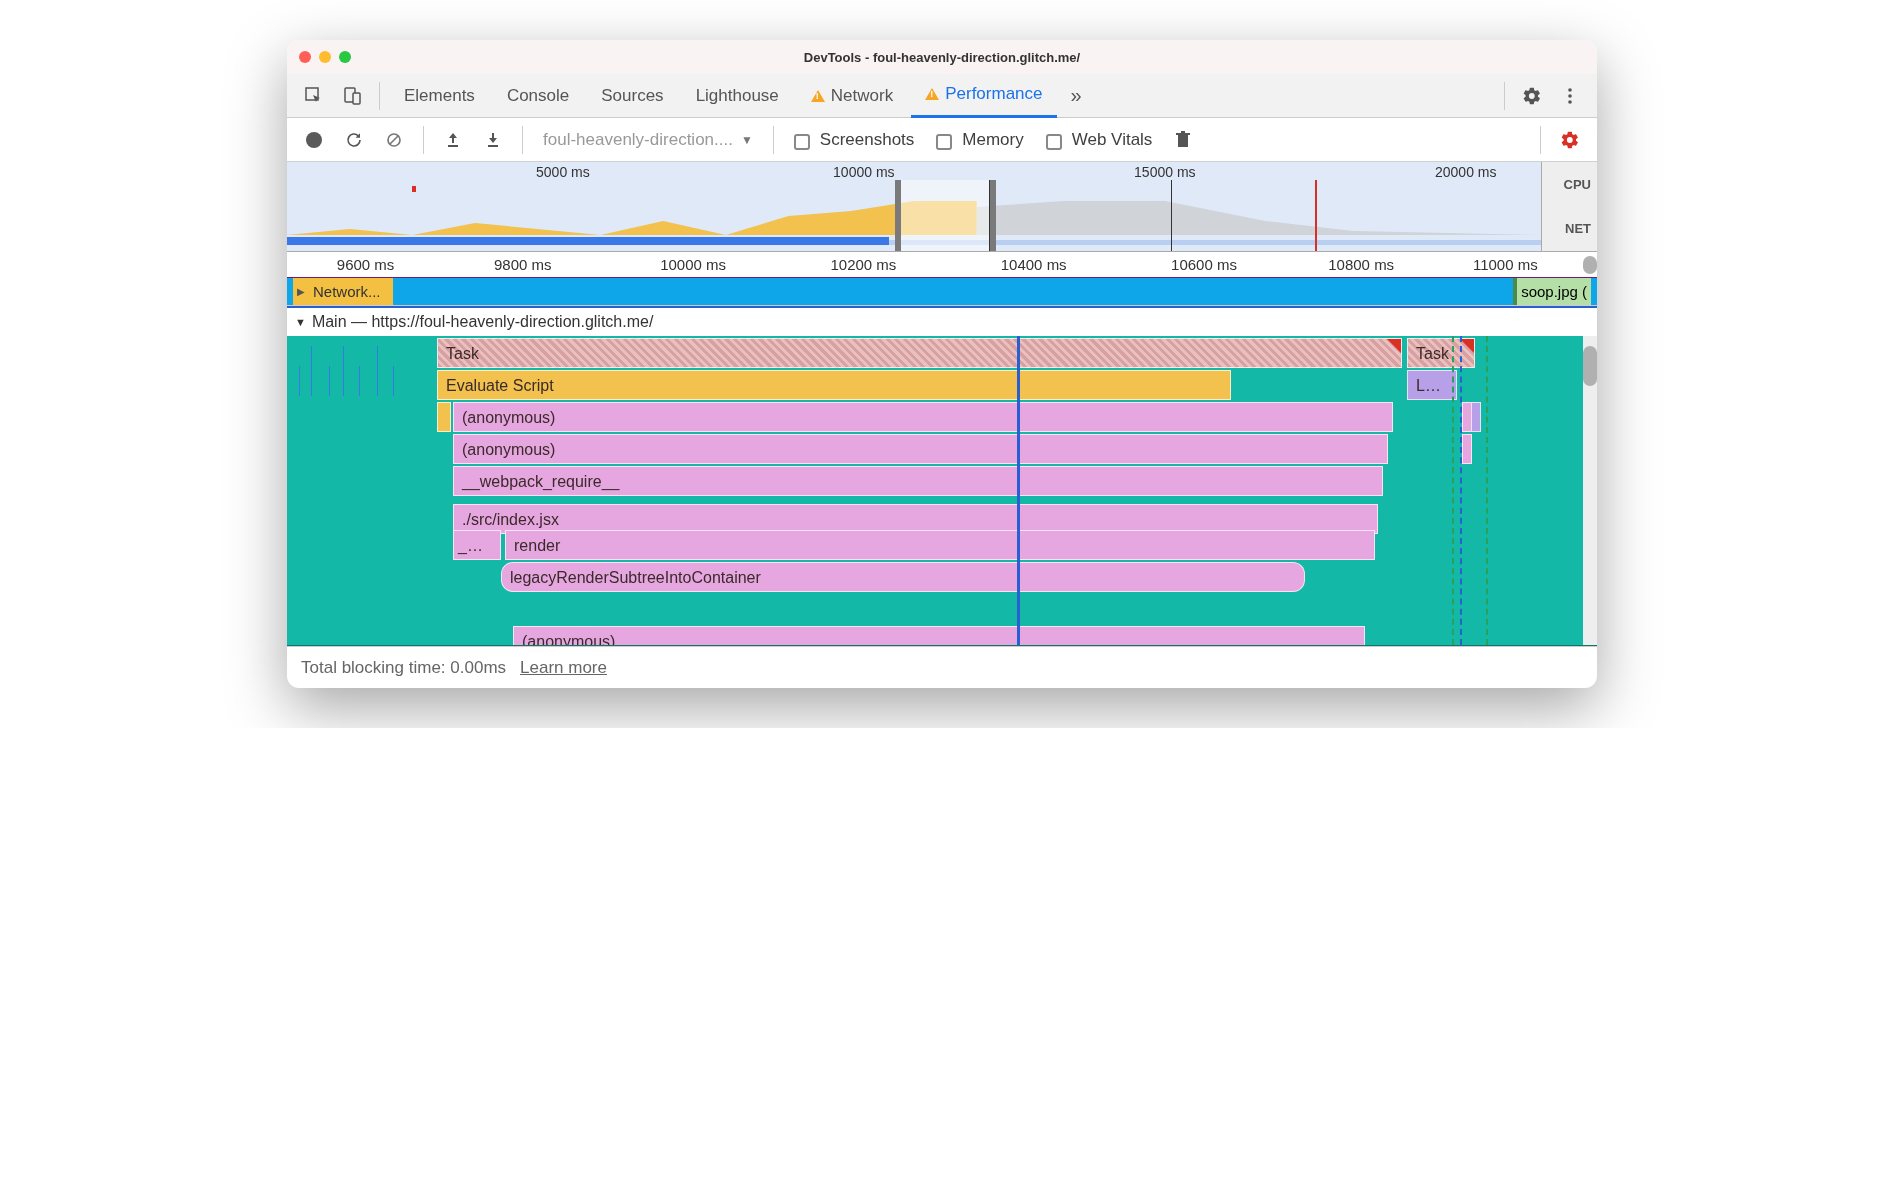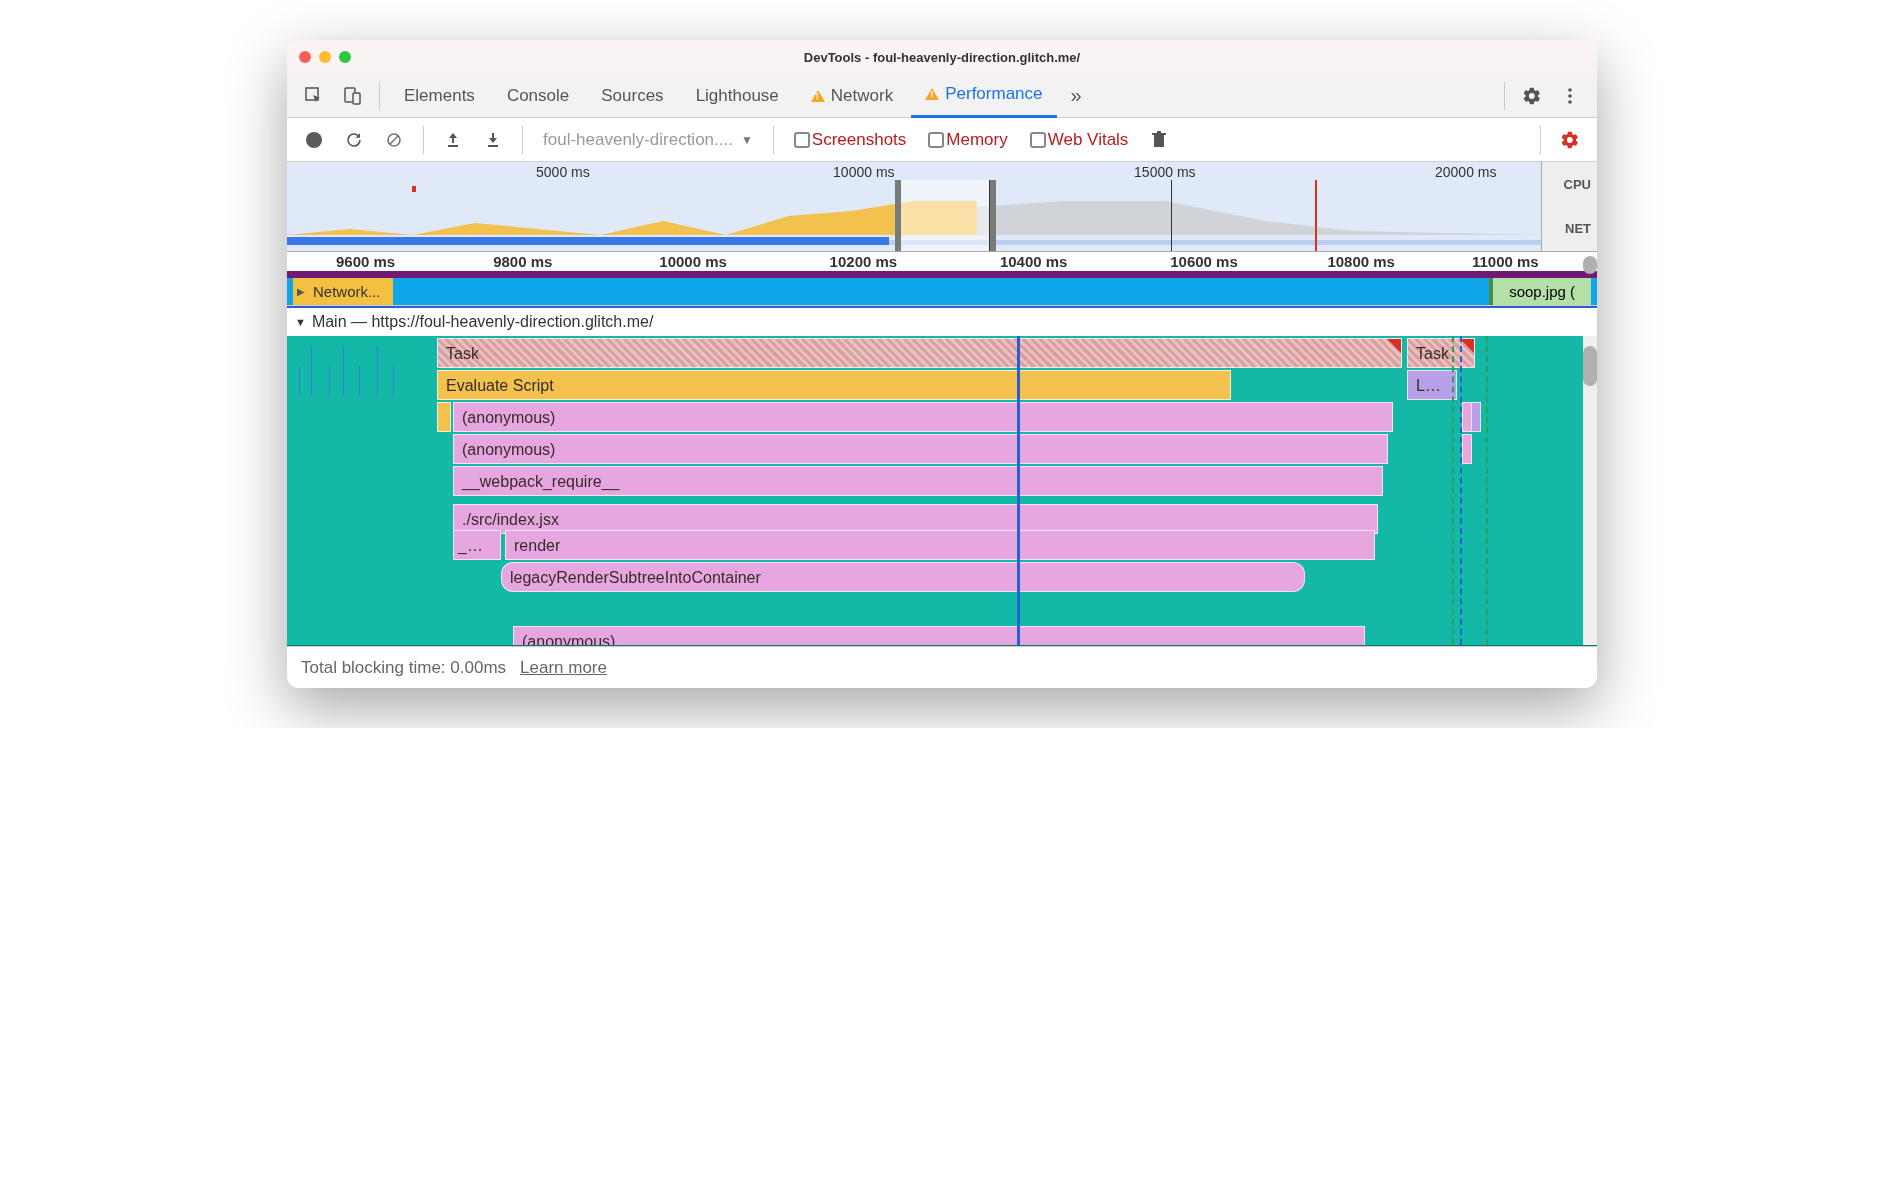--- a/index.html
+++ b/index.html
@@ -25,42 +25,42 @@
   .tab { padding:0 14px; height:44px; display:flex; align-items:center; gap:6px; cursor:pointer; color:#555; }
   .tab.active { color:#1a73e8; border-bottom:3px solid #1a73e8; font-weight:500; }
   .warn-tri { width:0;height:0;border-left:7px solid transparent;border-right:7px solid transparent;border-bottom:12px solid #f5a623; position:relative; }
   .warn-tri::after{content:"!";position:absolute;left:-2px;top:1px;font-size:9px;color:#fff;font-weight:bold;}
   .more-tabs { padding:0 10px; font-size:20px; color:#555; cursor:pointer; }
   
   .toolbar { height:44px; border-bottom:1px solid #d0d0d0; display:flex; align-items:center; padding:0 10px; gap:6px; font-size:16px; color:#555; }
   .rec-dot{width:16px;height:16px;border-radius:50%;background:#5a5a5a;}
   .select-box { color:#999; display:flex; align-items:center; gap:8px; padding:0 8px; font-size:17px; }
   .select-box .caret{font-size:12px;color:#777;}
-  .chk { display:flex; align-items:center; gap:2px; padding:0 8px; font-size:17px; color:#b91c1c;}
+  .chk { display:flex; align-items:flex-end; gap:10px; padding:0 8px; font-size:17px; color:#404040;}
   .chk .box{width:16px;height:16px;border:2px solid #888;border-radius:3px;}
   .gear-red{color:#d93025;font-size:20px;}
   .spacer{flex:1;}
   
   .overview { height:90px; background:#dfe9f7; position:relative; border-bottom:1px solid #aaa; }
   .ov-ticks{position:absolute;top:2px;left:0;right:56px;height:16px;font-size:14px;color:#333;}
   .ov-tick{position:absolute;transform:translateX(-50%);}
   .ov-labels{position:absolute;right:0;top:0;width:56px;height:100%;background:#eee;border-left:1px solid #aaa;display:flex;flex-direction:column;justify-content:space-around;text-align:right;padding-right:6px;font-size:13px;font-weight:bold;color:#555;}
   .ov-body{position:absolute;left:0;right:56px;top:18px;bottom:0;}
   .ov-yellow{position:absolute;left:0;right:0;bottom:16px;height:34px;}
   .ov-net{position:absolute;left:0;width:48%;bottom:6px;height:8px;background:#3b78e7;}
   .ov-net2{position:absolute;left:48%;right:0;bottom:6px;height:5px;background:#b8cff2;}
   .ov-sel{position:absolute;top:0;bottom:0;background:rgba(255,255,255,0.5);border-left:6px solid #7a7a7a;border-right:6px solid #7a7a7a;}
   
-  .ruler{height:26px;border-bottom:7px solid #701a75;display:flex;align-items:center;font-size:15px;color:#333;position:relative;background:#fff;font-weight:bold;}
+  .ruler{height:26px;border-bottom:1px solid #701a75;display:flex;align-items:center;font-size:15px;color:#333;position:relative;background:#fff;}
   .ruler span{position:absolute;transform:translateX(-50%);}
   
   .lane{height:28px;border-bottom:1px solid #ccc;position:relative;background:#0ea5e9;font-size:15px;}
   .lane-tag{position:absolute;left:6px;top:0;height:100%;background:#f4c041;padding:0 12px 0 20px;display:flex;align-items:center;color:#333;}
   .lane-tag::before{content:"▶";position:absolute;left:4px;font-size:10px;color:#555;}
-  .lane-right{position:absolute;right:6px;top:0;height:100%;background:#b4e0a8;padding:0 16px;display:flex;align-items:center;border-left:4px solid #4a8a4a;}
+  .lane-right{position:absolute;right:6px;top:0;height:100%;background:#b4e0a8;padding:0 4px;display:flex;align-items:center;border-left:4px solid #4a8a4a;}
   
   .main-header{height:30px;padding-left:8px;display:flex;align-items:center;gap:6px;font-size:16px;color:#333;border-top:2px solid #2a5fd4;}
   .main-header .arrow{font-size:11px;}
   .flame{position:relative;height:310px;background:#14b8a6;overflow:hidden;border-bottom:1px solid #0f766e;}
   .row{position:absolute;height:30px;line-height:30px;font-size:16px;color:#3a2a2a;padding-left:8px;white-space:nowrap;overflow:hidden;border:1px solid rgba(255,255,255,0.7);}
   .task-row{background:repeating-linear-gradient(45deg,#d8a0a0,#d8a0a0 3px,#e8c0c0 3px,#e8c0c0 6px);}
   .task-corner{position:absolute;right:0;top:0;width:0;height:0;border-top:14px solid #d93025;border-left:14px solid transparent;}
   .eval-row{background:#f2c14e;}
   .purple-row{background:#b8a0e8;}
   .pink-row{background:#e6a6e0;}

